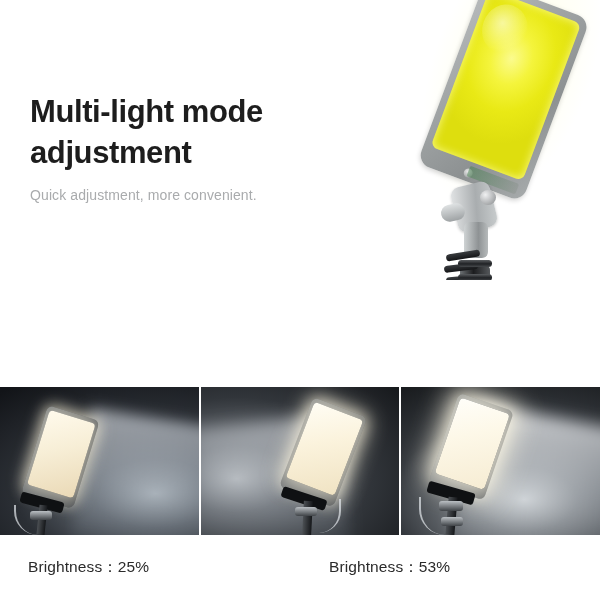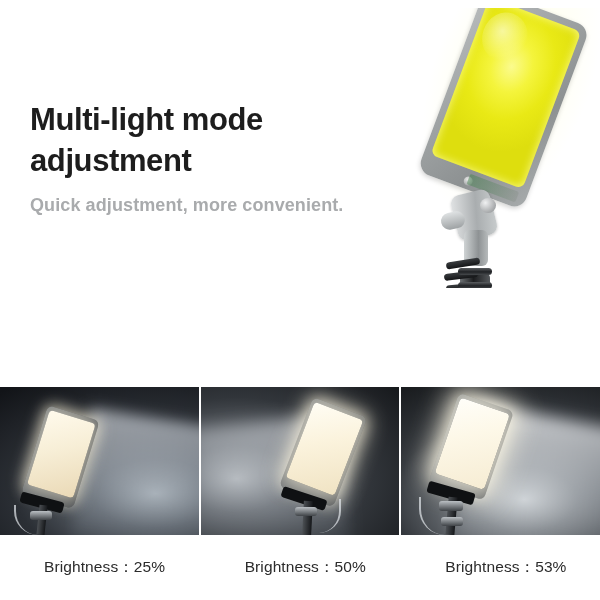--- a/index.html
+++ b/index.html
@@ -6,29 +6,29 @@
   html,body{margin:0;padding:0;}
   body{
     width:600px;height:600px;overflow:hidden;
     background:#ffffff;
     font-family:"Liberation Sans","DejaVu Sans",sans-serif;
     -webkit-font-smoothing:antialiased;
   }
   .page{position:relative;width:600px;height:600px;background:#fff;overflow:hidden;}
 
   
-  .hero{position:absolute;left:0;top:8px;width:600px;height:280px;background:#fff;overflow:hidden;}
+  .hero{position:absolute;left:0;top:0;width:600px;height:280px;background:#fff;overflow:hidden;}
 
   .hero-copy{position:absolute;left:30px;top:92px;width:360px;z-index:5;}
   .headline{
     font-size:31px;line-height:1.32;font-weight:700;color:#1d1d1d;
     letter-spacing:-0.4px;margin:0;white-space:pre-line;
   }
   .subhead{
-    margin:12px 0 0 0;font-size:18px;line-height:1.3;font-weight:700;
+    margin:12px 0 0 0;font-size:14px;line-height:1.3;font-weight:400;
     color:#a9abad;letter-spacing:.1px;
   }
 
   
   .lamp{position:absolute;left:352px;top:-14px;width:260px;height:420px;z-index:3;}
 
   .lamp-rot{position:absolute;left:48px;top:6px;width:150px;height:230px;
     transform:rotate(20.5deg);transform-origin:50% 100%;}
 
   .panel-body{
@@ -154,21 +154,21 @@
   .f100{background:linear-gradient(150deg,#fffef9 0%,#fdf8e8 40%,#f6ecd3 100%);
        box-shadow:0 0 26px 10px rgba(255,250,232,.82);}
 
   .sp-mount{position:absolute;background:#0f1113;border-radius:3px;}
   .sp-stem{position:absolute;background:linear-gradient(90deg,#4c5054,#15171a);}
   .sp-cord{position:absolute;border-left:2px solid rgba(228,232,236,.7);border-radius:0 0 0 40px;}
   .sp-clamp{position:absolute;background:linear-gradient(180deg,#babfc3,#3f4347);border-radius:3px;}
 
   
   .captions{position:absolute;left:0;top:535px;width:600px;height:65px;display:flex;gap:2px;background:#fff;}
-  .cap{flex:1 1 0;display:flex;align-items:center;padding-left:44px;box-sizing:border-box;}
+  .cap{flex:1 1 0;display:flex;align-items:center;padding-left:28px;box-sizing:border-box;}
   .cap-text{font-size:15.5px;color:#2b2b2b;letter-spacing:.1px;white-space:pre;}
 </style>
 </head>
 <body>
 
 <div class="page">
 
   <div class="hero">
 
     <div class="hero-copy">
@@ -251,20 +251,17 @@
       <div class="sp-clamp" style="left:40px;top:130px;width:22px;height:9px;"></div>
       <div class="sp-cord" style="left:18px;top:110px;width:24px;height:38px;"></div>
     </div>
   </div>
 
   <div class="captions">
     <div class="cap">
       <span class="cap-text">Brightness：25%</span>
     </div>
     <div class="cap">
-      <span class="cap-text">Brightness：50%</span>
-    </div>
-    <div class="cap">
       <span class="cap-text">Brightness：53%</span>
     </div>
   </div>
 
 </div>
 
 </body></html>

